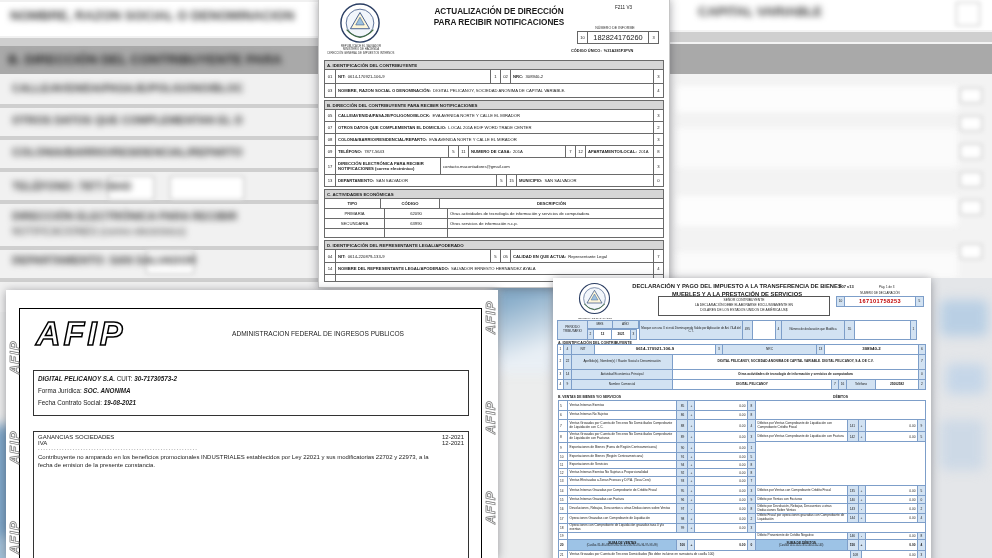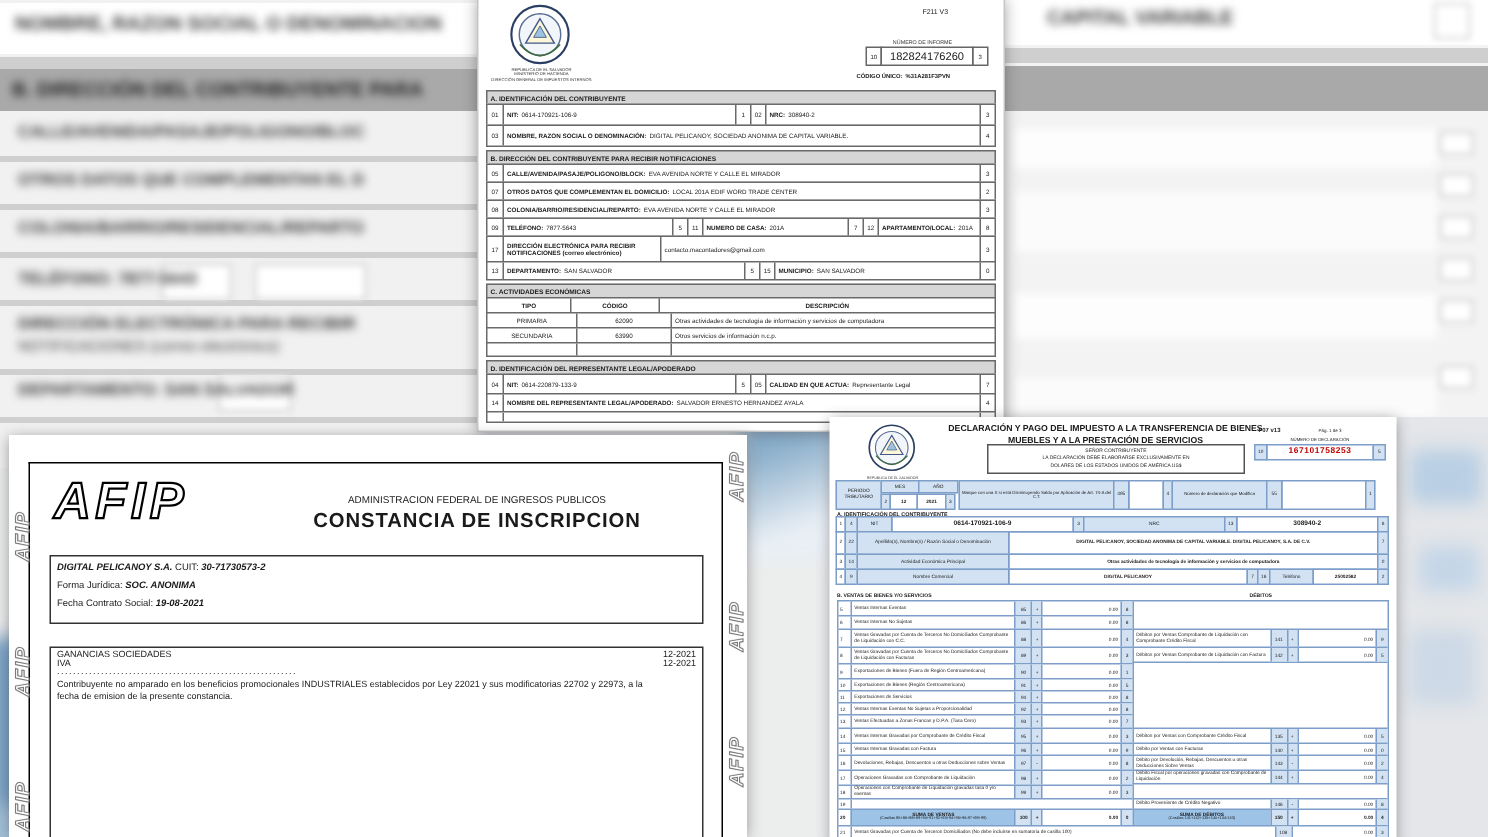--- a/index.html
+++ b/index.html
@@ -128,20 +128,24 @@
       <circle cx="22" cy="22" r="14.5" fill="#f2f6fb" stroke="#5a6f96" stroke-width="1"></circle>
       <path d="M22 11 L32 28 L12 28 Z" fill="#fdf6d8" stroke="#40598a" stroke-width="1"></path>
       <path d="M22 16 l4.5 8 h-9 Z" fill="#9cc2e0" stroke="#40598a" stroke-width=".6"></path>
       <path d="M8 29 q6 7 14 8 M36 29 q-6 7 -14 8" fill="none" stroke="#3f6b3f" stroke-width="1.2"></path>
     </svg>
     <div class="abs fineprint" style="left:2px;top:46px;width:80px">
       <div>REPUBLICA DE EL SALVADOR</div>
       <div>MINISTERIO DE HACIENDA</div>
       <div>DIRECCIÓN GENERAL DE IMPUESTOS INTERNOS</div>
     </div>
+    <div class="abs" style="left:95px;top:8px;width:170px;text-align:center;font-weight:bold;font-size:8.2px;line-height:1.3">
+      <div>ACTUALIZACIÓN DE DIRECCIÓN</div>
+      <div>PARA RECIBIR NOTIFICACIONES</div>
+    </div>
     <div class="abs" style="left:296px;top:6px;font-size:4.6px">F211 V3</div>
     <div class="abs" style="left:255px;top:27px;width:82px;text-align:center;font-size:3.6px;color:#333">NÚMERO DE INFORME</div>
     <div class="abs" style="left:258px;top:32px;display:flex;height:13px;font-size:4px">
       <span style="width:9px;border:1px solid #666;display:flex;align-items:center;justify-content:center">10</span>
       <span style="width:60px;border:1px solid #666;margin-left:-1px;display:flex;align-items:center;justify-content:center;font-size:7.4px">182824176260</span>
       <span style="width:9px;border:1px solid #666;margin-left:-1px;display:flex;align-items:center;justify-content:center">3</span>
     </div>
     <div class="abs" style="left:252px;top:49px;font-size:3.9px;font-weight:bold;display:flex;gap:2px">
       <span>CÓDIGO ÚNICO:</span>
       <span>%31A281F3PVN</span>
@@ -300,21 +304,20 @@
     <span class="wm" style="left:-8px;top:60px">AFIP</span>
     <span class="wm" style="left:-8px;top:150px">AFIP</span>
     <span class="wm" style="left:-8px;top:240px">AFIP</span>
     <span class="wm" style="left:468px;top:20px">AFIP</span>
     <span class="wm" style="left:468px;top:120px">AFIP</span>
     <span class="wm" style="left:468px;top:210px">AFIP</span>
     <svg class="abs" style="left:28px;top:24px" width="122" height="38" viewBox="0 0 122 38">
       <text x="2" y="31" font-family="Liberation Sans, sans-serif" font-size="34" font-weight="bold" font-style="italic" fill="#ffffff" stroke="#000000" stroke-width="1.5" letter-spacing="3">AFIP</text>
     </svg>
     <div class="abs" style="left:158px;top:40px;width:308px;text-align:center;font-size:6.6px;color:#222">ADMINISTRACION FEDERAL DE INGRESOS PUBLICOS</div>
-    <div class="abs" style="left:158px;top:49px;width:308px;text-align:center;font-size:13.5px;font-weight:bold;letter-spacing:.6px">CONSTANCIA DE INSCRIPCION</div>
     <div class="abox" style="left:27px;top:80px;width:436px;height:46px;font-size:6.3px">
       <div style="margin-top:2px">
         <b style="font-style:italic">DIGITAL PELICANOY S.A.</b>
         <span>CUIT:</span>
         <b style="font-style:italic">30-71730573-2</b>
       </div>
       <div style="margin-top:5px">
         <span>Forma Jurídica:</span>
         <b style="font-style:italic">SOC. ANONIMA</b>
       </div>

